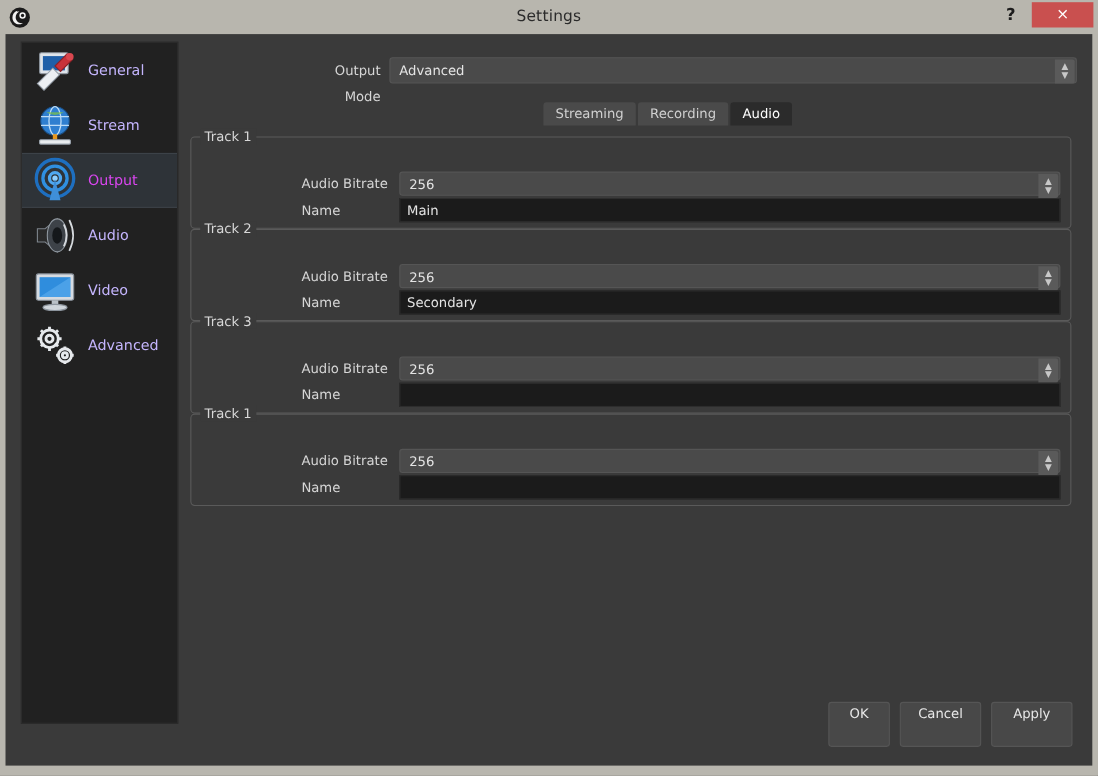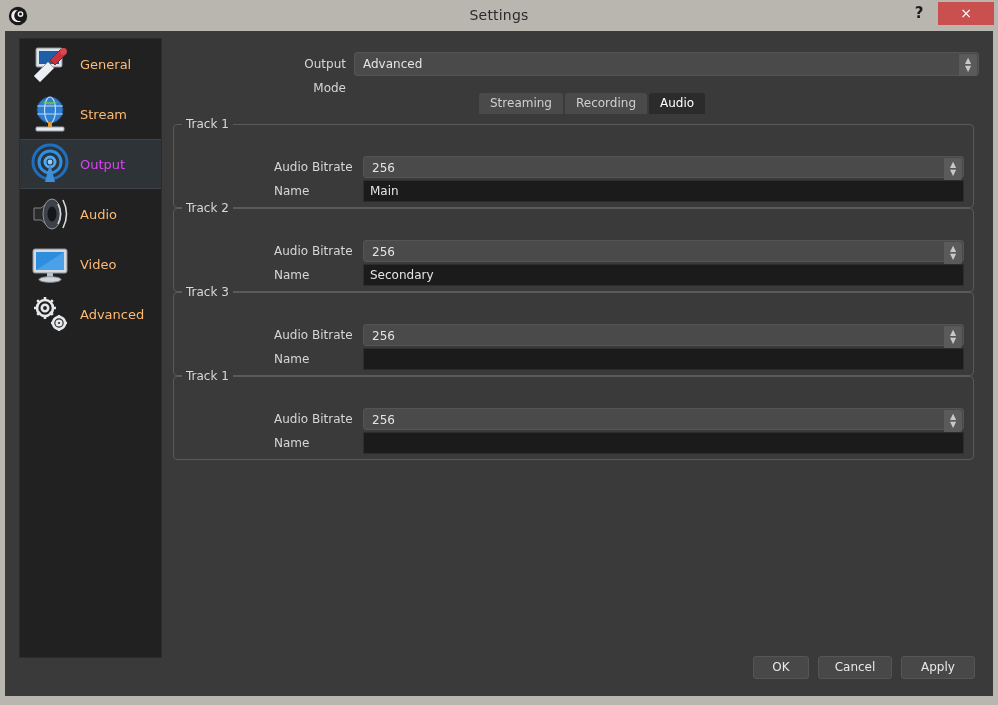--- a/index.html
+++ b/index.html
@@ -106,21 +106,21 @@
     border-top: 1px solid #3c4248;
     border-bottom: 1px solid #3c4248;
   }
   .side-ico {
     width: 44px; height: 44px;
     flex: 0 0 44px;
     display: block;
   }
   .side-label {
     margin-left: 8px;
-    color: #fdba74;
+    color: #c4b5fd;
     font-size: 13px;
   }
   .side-item.selected .side-label { color: #d946ef; }
 
   
   .content {
     position: absolute;
     left: 163px; top: 7px;
     right: 9px;
     bottom: 7px;
@@ -170,21 +170,21 @@
     display: block;
     color: #c8c8c8;
     font-size: 8px;
     line-height: 8px;
   }
 
   
   .tabbar {
     position: absolute;
     top: 55px;
-    left: 0;
+    left: 15px;
     width: 811px;
     height: 22px;
     text-align: center;
   }
   .tabrow {
     position: absolute;
     left: 311px;
     top: 0;
     display: flex;
     gap: 2px;
@@ -255,21 +255,21 @@
   
   .btnrow {
     position: absolute;
     right: 9px;
     bottom: 10px;
     display: flex;
     gap: 9px;
   }
   .dlgbtn {
     width: 56px;
-    height: 23px;
+    height: 41px;
     background: #484848;
     border: 1px solid #555;
     border-radius: 3px;
     color: #e8e8e8;
     font-size: 12px;
     text-align: center;
     line-height: 21px;
     box-sizing: border-box;
     cursor: default;
   }

